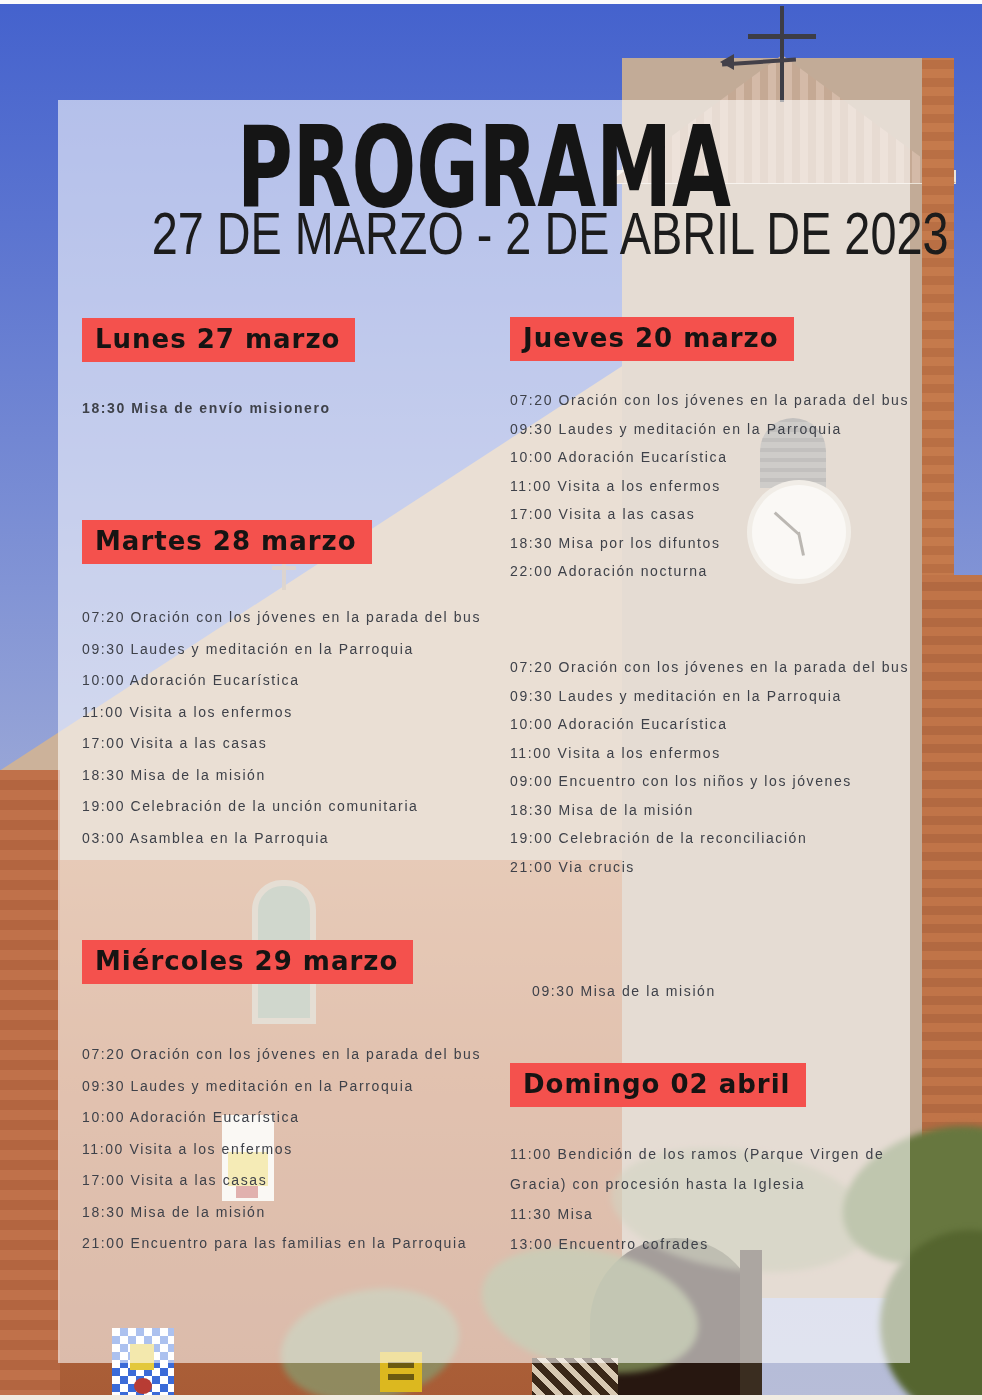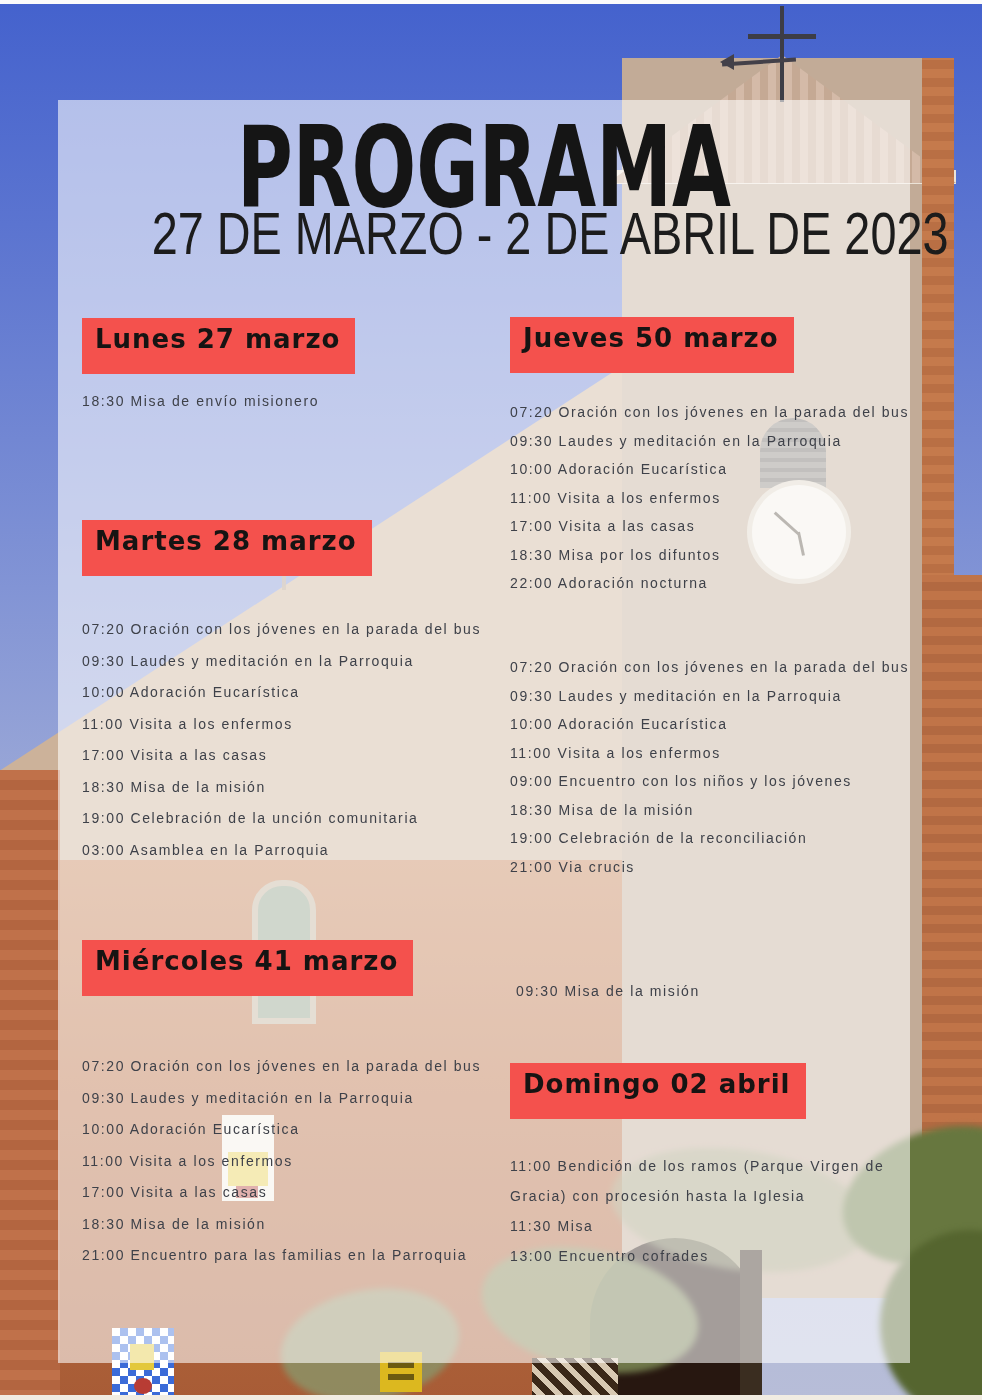--- a/index.html
+++ b/index.html
@@ -74,30 +74,30 @@
   .title{position:absolute;left:0;width:100%;top:8px;height:112px;line-height:118px;
     text-align:center;font-family:"DejaVu Sans",sans-serif;font-weight:bold;
     font-size:112px;color:#151515;transform:scaleX(.68);transform-origin:50% 50%;white-space:nowrap;}
   .subtitle{position:absolute;left:0;width:100%;top:102px;height:64px;line-height:64px;
     text-align:center;font-size:60px;font-weight:500;color:#1c1c1c;
     transform:scaleX(.78);transform-origin:50% 50%;white-space:nowrap;
     font-family:"Liberation Sans",sans-serif;}
   .section{position:absolute;}
   .day-header{display:inline-block;background:#f4514d;color:#161413;
     font-family:"DejaVu Sans",sans-serif;font-weight:bold;font-size:26px;
-    letter-spacing:1px;padding:6px 15px 20px 13px;}
+    letter-spacing:1px;padding:6px 15px 8px 13px;}
   .items{color:#3e4149;font-size:14px;letter-spacing:1.6px;white-space:nowrap;font-weight:500;}
   .col-l .items{line-height:31.5px;}
   .col-r .items{line-height:28.5px;}
   .sec-l0{left:24px;top:218px;} .sec-l1{left:24px;top:420px;} .sec-l2{left:24px;top:840px;}
   .sec-r0{left:452px;top:217px;} .sec-r1{left:452px;top:518px;}
   .sec-r2{left:452px;top:840px;} .sec-r3{left:452px;top:963px;}
-  .sec-l0 .items{margin-top:12px;} .sec-l1 .items{margin-top:38px;} .sec-l2 .items{margin-top:55px;}
+  .sec-l0 .items{margin-top:31px;font-weight:bold;} .sec-l1 .items{margin-top:38px;} .sec-l2 .items{margin-top:55px;}
   .sec-r0 .items{margin-top:25px;} .sec-r1 .items{margin-top:35px;}
-  .sec-r2 .items{margin-top:37px;margin-left:6px;}
+  .sec-r2 .items{margin-top:37px;margin-left:22px;}
   .sec-r3 .items{margin-top:32px;line-height:30px;white-space:normal;width:396px;}
 </style>
 </head>
 <body>
 
 <div class="canvas">
 
   <div class="photo">
     <div class="sky"></div>
     <div class="nave-gable"></div>
@@ -157,34 +157,34 @@
         <div>10:00 Adoración Eucarística</div>
         <div>11:00 Visita a los enfermos</div>
         <div>17:00 Visita a las casas</div>
         <div>18:30 Misa de la misión</div>
         <div>19:00 Celebración de la unción comunitaria</div>
         <div>03:00 Asamblea en la Parroquia</div>
       </div>
     </section>
 
     <section class="section col-l sec-l2">
-      <div class="day-header">Miércoles 41 marzo</div>
+      <div class="day-header">Miércoles 29 marzo</div>
       <div class="items">
         <div>07:20 Oración con los jóvenes en la parada del bus</div>
         <div>09:30 Laudes y meditación en la Parroquia</div>
         <div>10:00 Adoración Eucarística</div>
         <div>11:00 Visita a los enfermos</div>
         <div>17:00 Visita a las casas</div>
         <div>18:30 Misa de la misión</div>
         <div>21:00 Encuentro para las familias en la Parroquia</div>
       </div>
     </section>
 
     <section class="section col-r sec-r0">
-      <div class="day-header">Jueves 50 marzo</div>
+      <div class="day-header">Jueves 20 marzo</div>
       <div class="items">
         <div>07:20 Oración con los jóvenes en la parada del bus</div>
         <div>09:30 Laudes y meditación en la Parroquia</div>
         <div>10:00 Adoración Eucarística</div>
         <div>11:00 Visita a los enfermos</div>
         <div>17:00 Visita a las casas</div>
         <div>18:30 Misa por los difuntos</div>
         <div>22:00 Adoración nocturna</div>
       </div>
     </section>

